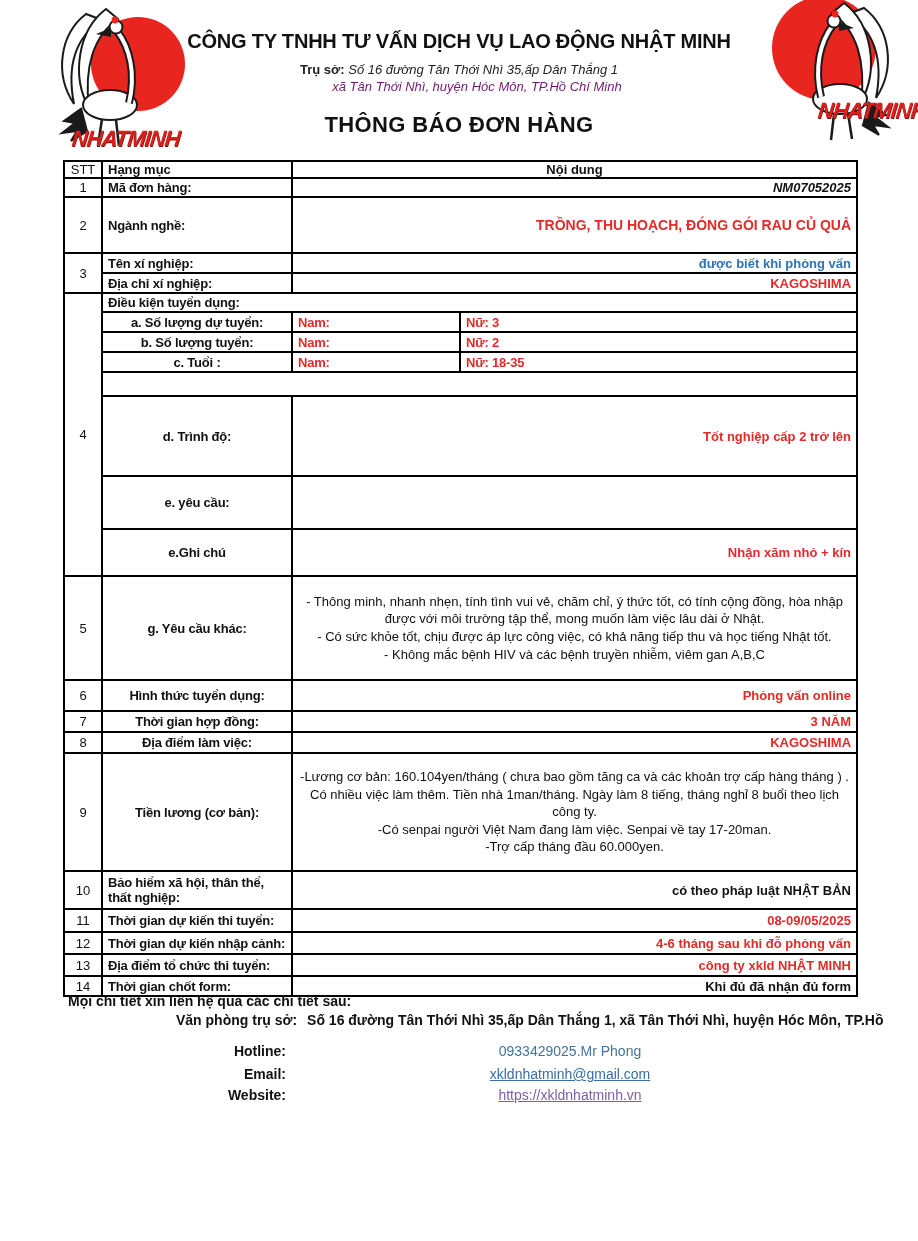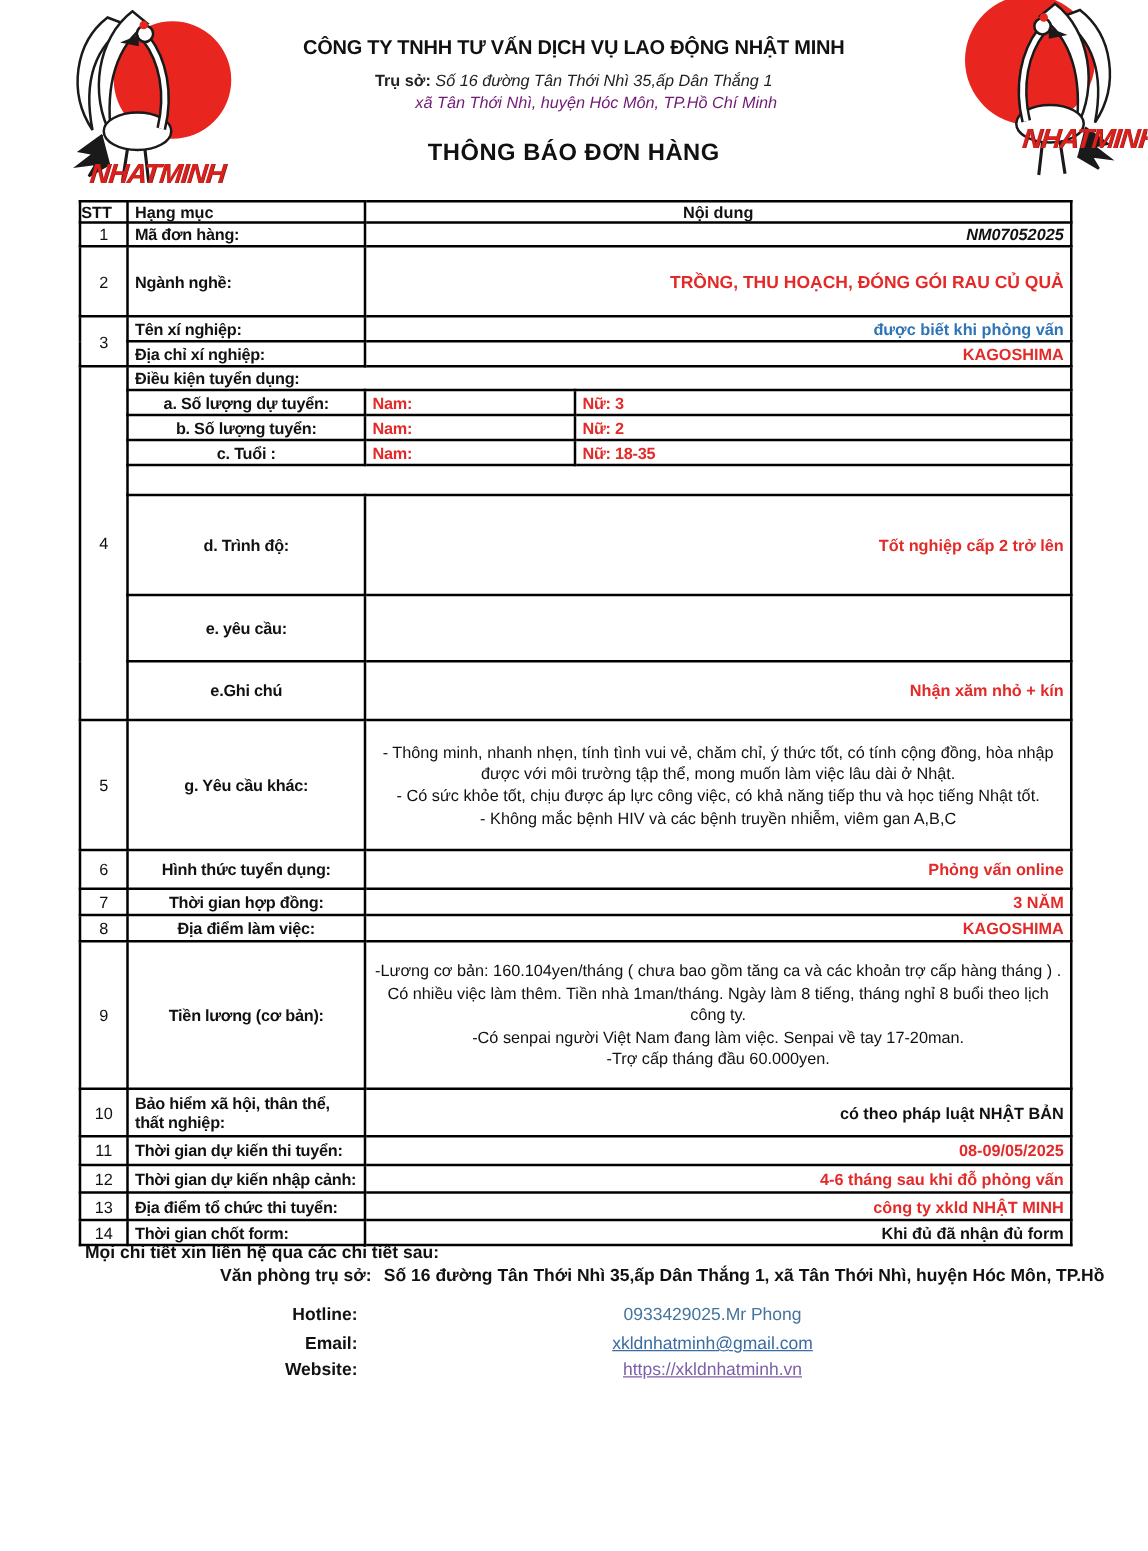--- a/index.html
+++ b/index.html
@@ -1,26 +1,26 @@
 <!DOCTYPE html>
 <html><head>
 <meta charset="utf-8">
 <style>
   * { margin:0; padding:0; box-sizing:border-box; }
   body { background:#fff; font-family:"Liberation Sans", sans-serif; color:#111; }
   .page { position:relative; width:918px; height:1241px; background:#ffffff; overflow:hidden; }
 
   
   .header-text { position:absolute; left:0; right:0; top:30px; text-align:center; }
-  .company { font-size:16px; font-weight:bold; letter-spacing:-0.2px; }
+  .company { font-size:20px; font-weight:bold; letter-spacing:-0.2px; }
   .addr { font-size:13px; margin-top:9px; font-style:italic; color:#222; }
   .addr .addr-label { font-style:normal; font-weight:bold; }
   .addr2 { font-size:13px; font-style:italic; margin-top:2px; color:#701a75;padding-left:36px; }
   .doc-title { position:absolute; left:0; right:0; top:112px; text-align:center;
-               font-size:19px; font-weight:bold; letter-spacing:0.4px; }
+               font-size:22px; font-weight:bold; letter-spacing:0.4px; }
 
   
   .logo { position:absolute; }
   .logo-left { left:16px; top:2px; width:172px; height:152px; }
   .logo-right { left:762px; top:-4px; width:200px; height:132px; }
   .logo-text { position:absolute; font-weight:bold; font-style:italic; letter-spacing:-1px;
                color:#d8201d; transform:skewX(-6deg); text-shadow:0.5px 0.5px 0 #7a1212; white-space:nowrap; }
   .logo-left .logo-text { left:56px; top:124px; font-size:22px; }
   .logo-right .logo-text { left:56px; top:102px; font-size:22px; }
 
@@ -32,21 +32,21 @@
   td.stt { text-align:center; font-weight:normal; }
   td.lbl { font-weight:bold; text-align:left; letter-spacing:-0.2px; }
   td.lbl-c { font-weight:bold; text-align:center; letter-spacing:-0.2px; }
   td.val { text-align:right; font-weight:bold; }
   .red { color:#e32a28; }
   .blue { color:#2e74b5; font-weight:normal; }
   .italic { font-style:italic; }
   .normal { font-weight:normal; }
   td.text-block { font-weight:normal; text-align:center; font-size:13px; line-height:1.35; padding:4px 7px; }
   th { border:2px solid #000; font-size:13px; }
-  .th-stt { text-align:left; font-weight:bold; }
+  .th-stt { text-align:center; font-weight:normal; }
   .th-item { text-align:left; font-weight:bold; padding:0 5px; }
   .th-content { text-align:center; font-weight:bold; }
 
   
   .h17{height:17px}.h18{height:18px}.h20{height:20px}.h21{height:21px}.h22{height:22px}
   .h23{height:23px}.h24{height:24px}.h31{height:31px}.h38{height:38px}.h47{height:47px}
   .h53{height:53px}.h56{height:56px}.h80{height:80px}.h104{height:104px}.h118{height:118px}
 
   
   .contact-note { position:absolute; left:68px; top:993px; font-size:14px; font-weight:bold; }

